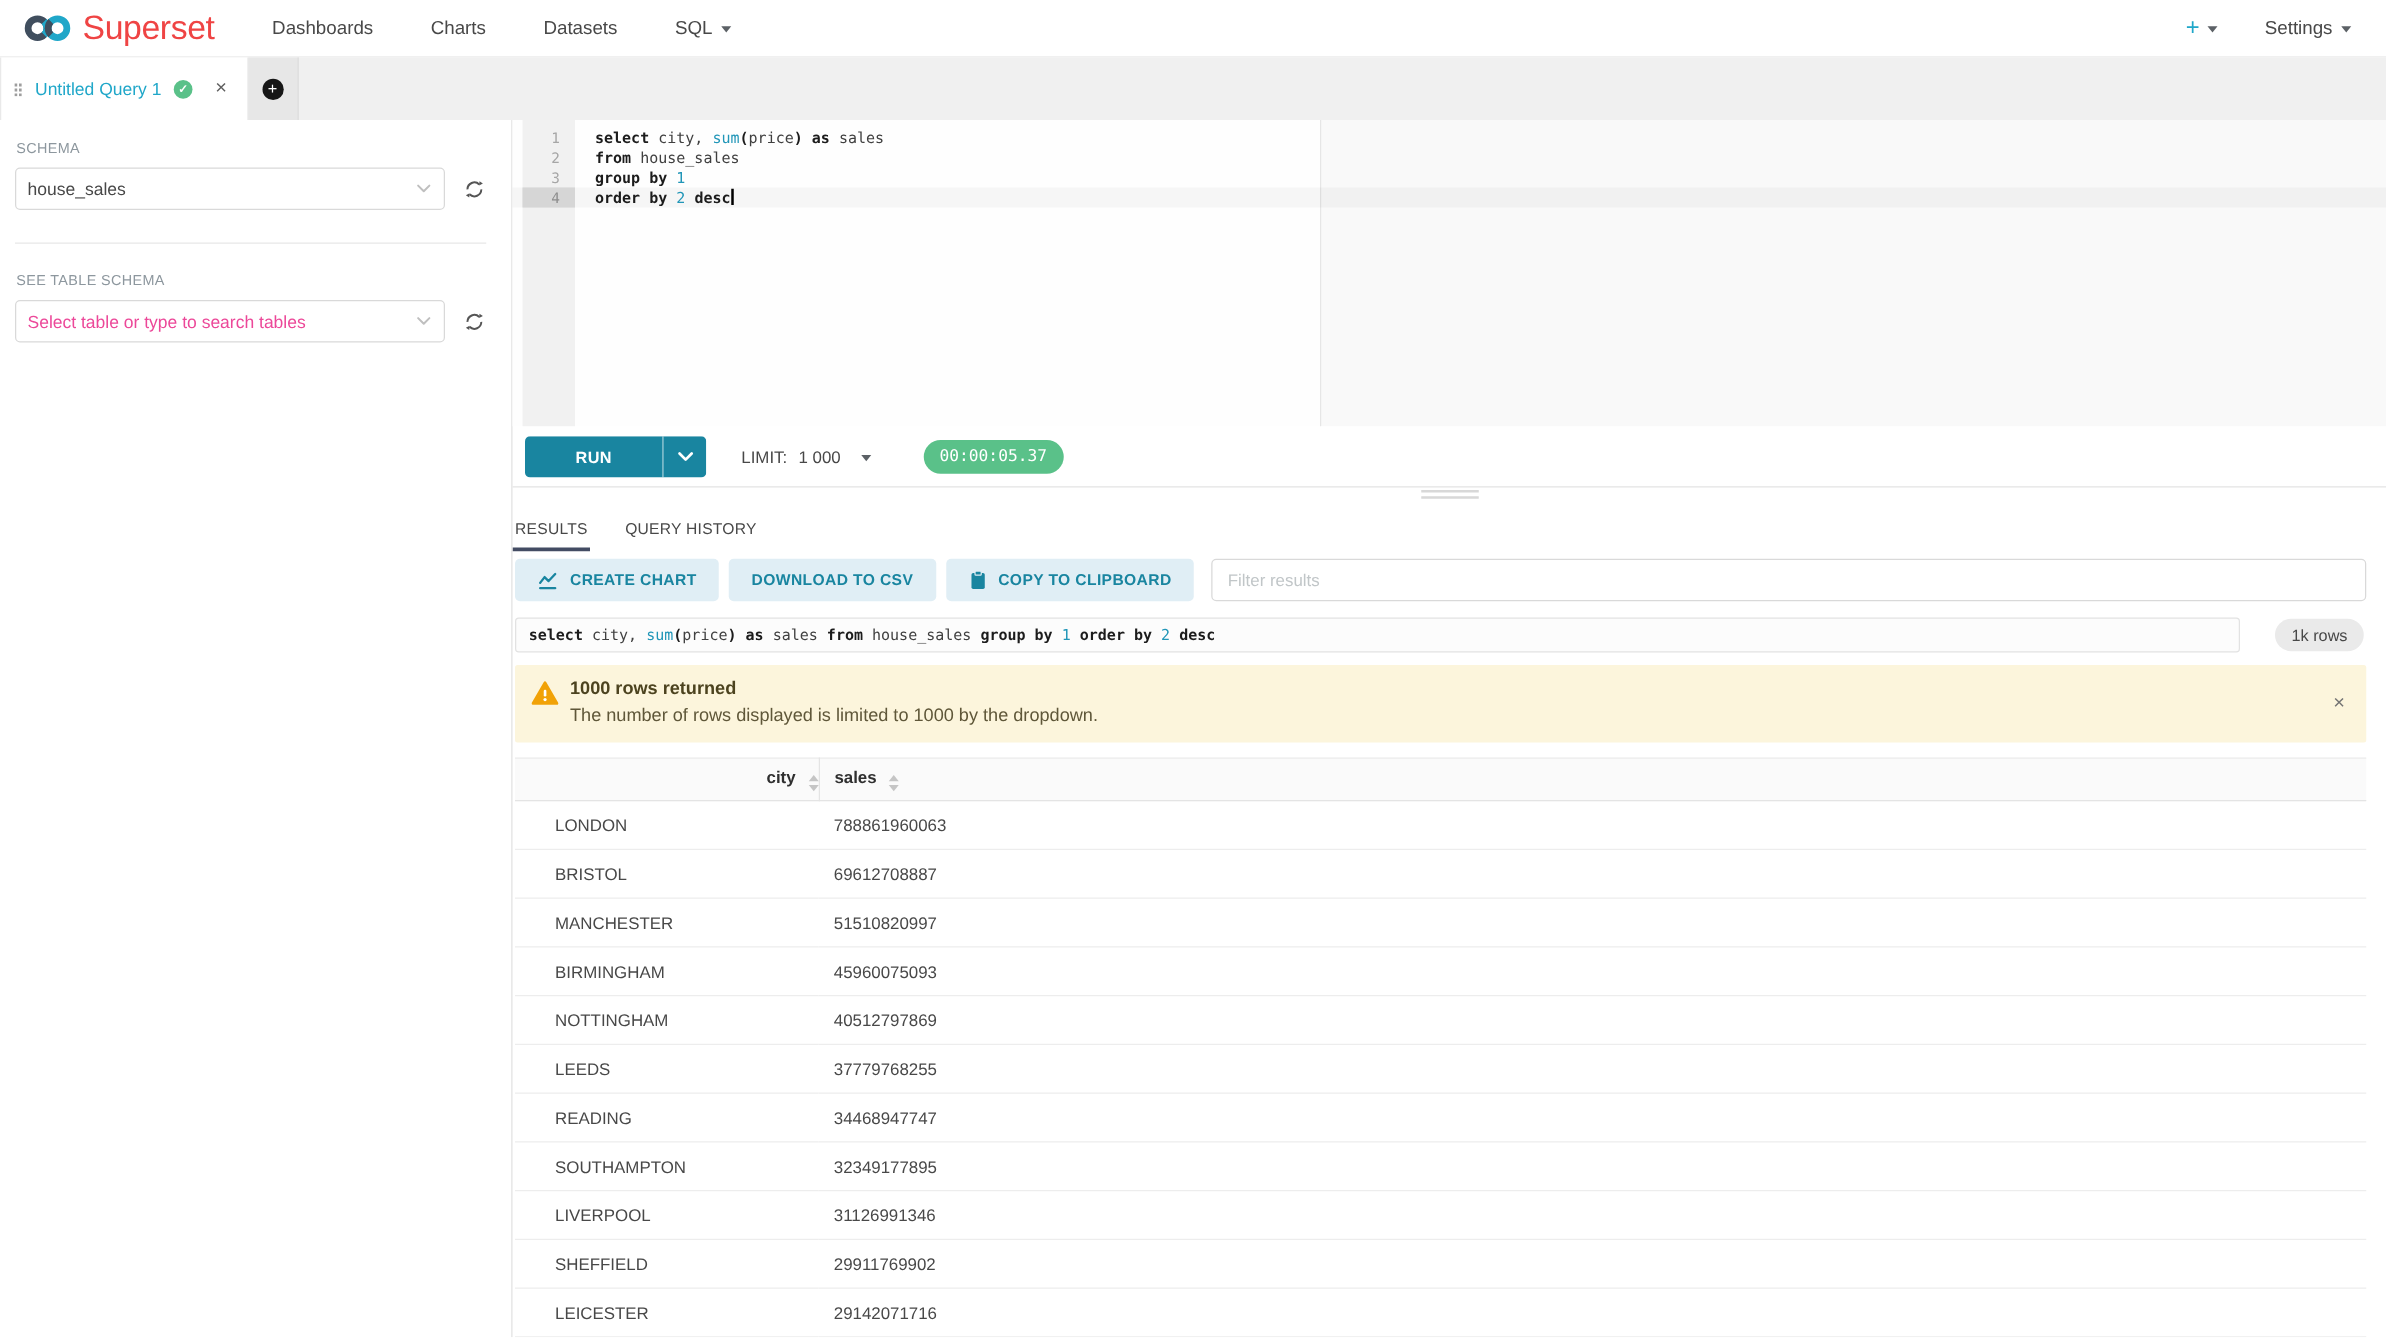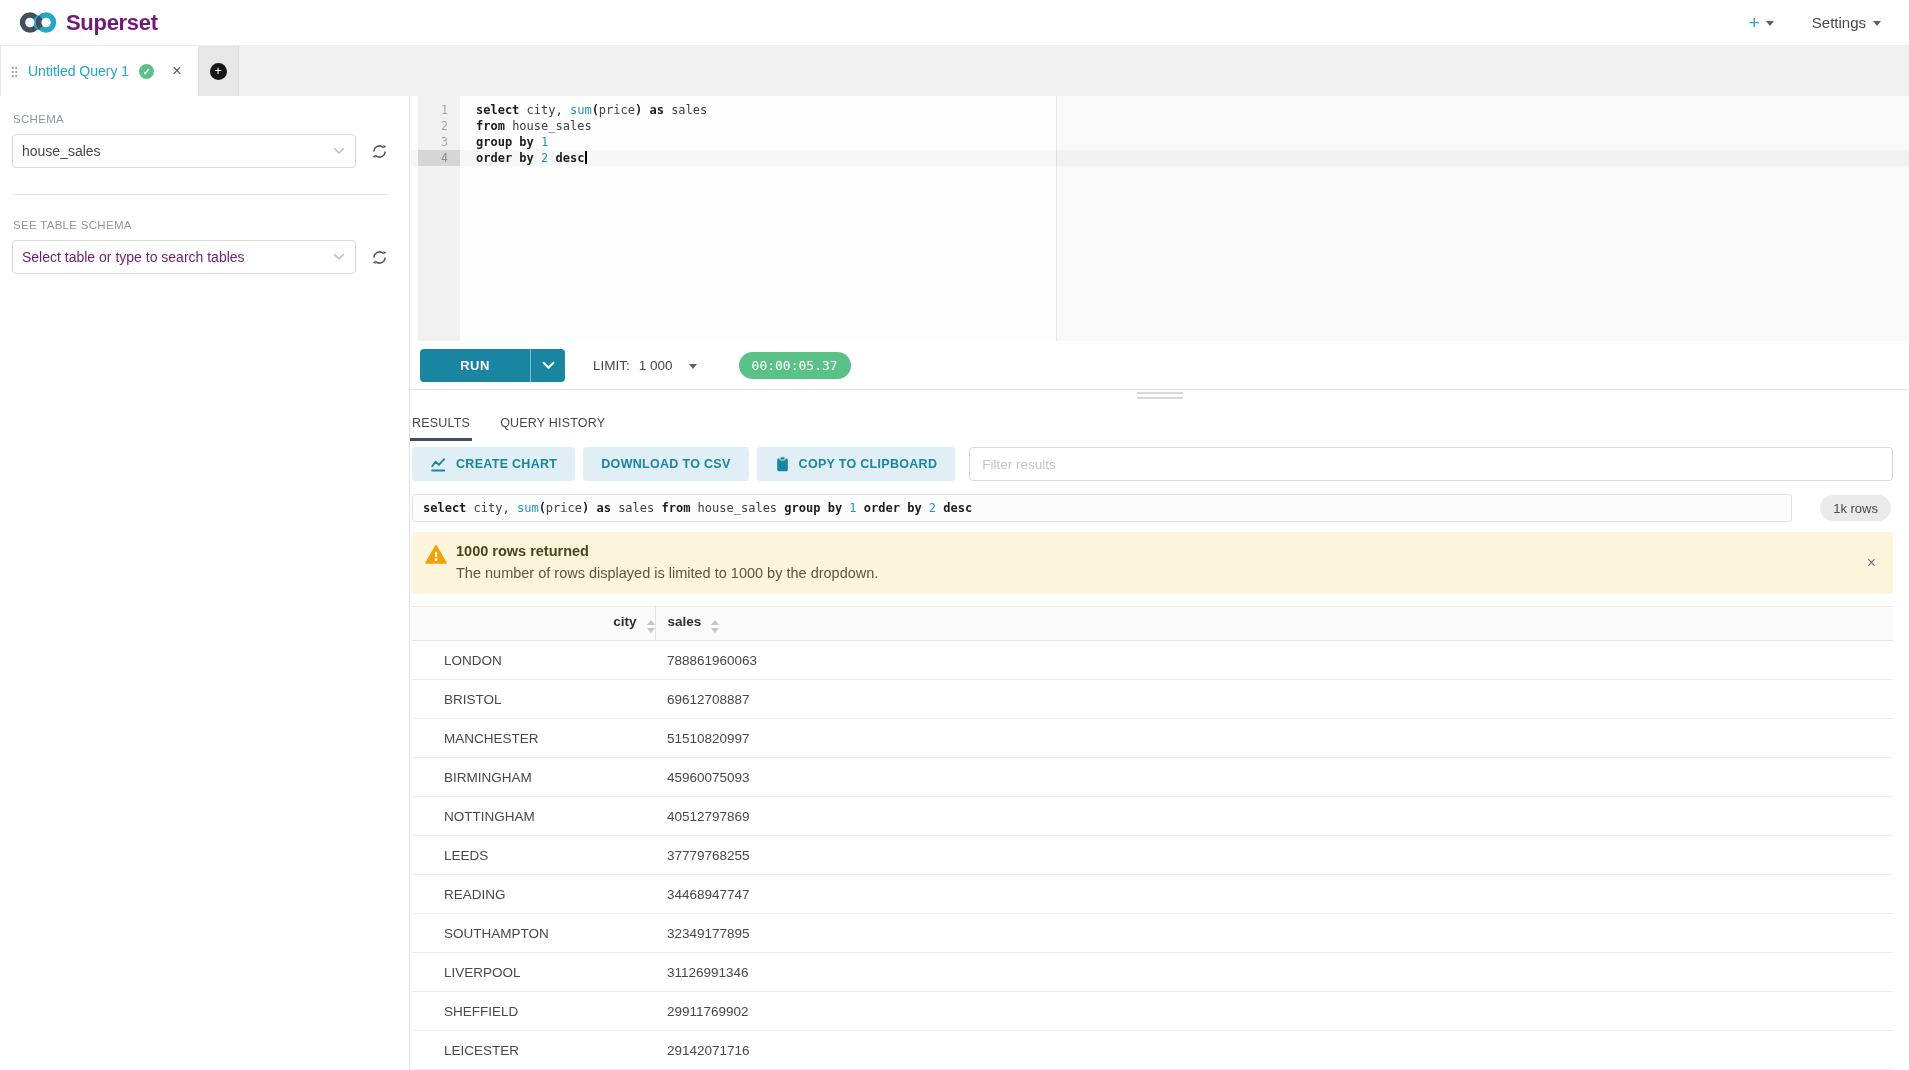--- a/index.html
+++ b/index.html
@@ -4,21 +4,21 @@
 <style>
   html,body{margin:0;padding:0;background:#fff;}
   .app{width:1909px;height:1070px;overflow:hidden;position:relative;
        font-family:"Liberation Sans",sans-serif;color:#484848;background:#fff;}
   *{box-sizing:border-box;}
 
   
   .navbar{height:46px;display:flex;align-items:center;padding:0 28px 0 18px;
           background:#fff;border-bottom:1px solid #ececec;}
   .brand{display:flex;align-items:center;gap:8px;margin-right:46px;cursor:pointer;}
-  .brand-text{font-size:22px;font-weight:bold;color:#701a75;letter-spacing:-0.3px;}
+  .brand-text{font-size:27px;font-weight:normal;color:#ef4444;letter-spacing:-0.3px;}
   .nav-items{display:flex;gap:46px;align-items:center;height:100%;}
   .nav-item{display:flex;align-items:center;gap:7px;font-size:15px;color:#484848;cursor:pointer;}
   .nav-right{margin-left:auto;display:flex;align-items:center;gap:38px;}
   .nav-plus{display:flex;align-items:center;gap:6px;cursor:pointer;}
   .plus-glyph{color:var(--accent);font-size:19px;line-height:1;}
   .nav-settings{display:flex;align-items:center;gap:7px;font-size:15px;cursor:pointer;}
   .caret{width:0;height:0;border-left:4px solid transparent;border-right:4px solid transparent;
          border-top:5px solid #5c6166;margin-top:2px;}
 
   
@@ -42,21 +42,21 @@
   .sidebar{width:410px;flex:0 0 410px;border-right:1px solid #e2e2e2;padding:17px 20px 0 12px;}
   .field-label{font-size:11.5px;color:#8d979e;letter-spacing:0.3px;margin:0 0 9px 1px;}
   .fgroup{margin-bottom:26px;}
   .select-row{display:flex;align-items:center;gap:13px;}
   .select{flex:1;height:34px;border:1px solid #d9d9d9;border-radius:4px;background:#fff;
           display:flex;align-items:center;padding:0 30px 0 9px;position:relative;
           font-size:14px;color:#484848;cursor:pointer;}
   .select .chev{position:absolute;right:10px;top:50%;transform:translateY(-50%);display:flex;}
   .engine-badge{background:#f0f0f0;border-radius:11px;padding:3px 11px;font-size:13px;
                 color:#484848;margin-right:10px;}
-  .select.is-placeholder .select-value{color:#701a75;}
+  .select.is-placeholder .select-value{color:#ec4899;}
   .refresh-btn{width:20px;height:20px;border:none;background:none;padding:0;cursor:pointer;
                display:flex;align-items:center;justify-content:center;flex:0 0 auto;}
   .sidebar-divider{border:none;border-top:1px solid #e8e8e8;margin:2px 0 24px 0;}
 
   
   .main{flex:1;display:flex;flex-direction:column;min-width:0;}
   .editor{height:245px;position:relative;background:#fefefe;
           font-family:"DejaVu Sans Mono",monospace;font-size:12px;line-height:16px;
           padding-top:6px;cursor:text;}
   .gutter-bg{position:absolute;left:8px;top:0;bottom:0;width:42px;background:#f1f1f1;}
@@ -155,20 +155,35 @@
   <header class="navbar">
     <div class="brand">
       <svg width="40" height="27" viewBox="0 0 40 26">
         <circle cx="12" cy="13" r="7.5" fill="none" stroke="#404e5e" stroke-width="5.4" pathLength="100"></circle>
         <circle cx="12" cy="13" r="7.5" fill="none" stroke="#20a7c9" stroke-width="5.4" pathLength="100" stroke-dasharray="12.5 75 12.5"></circle>
         <circle cx="28" cy="13" r="7.5" fill="none" stroke="#20a7c9" stroke-width="5.4" pathLength="100"></circle>
         <circle cx="28" cy="13" r="7.5" fill="none" stroke="#404e5e" stroke-width="5.4" pathLength="100" stroke-dasharray="0 37.5 25 37.5"></circle>
       </svg>
       <span class="brand-text">Superset</span>
     </div>
+    <nav class="nav-items" id="nav-items">
+        <div class="nav-item">
+          <span>Dashboards</span>
+        </div>
+        <div class="nav-item">
+          <span>Charts</span>
+        </div>
+        <div class="nav-item">
+          <span>Datasets</span>
+        </div>
+        <div class="nav-item">
+          <span>SQL</span>
+          <span class="caret"></span>
+        </div>
+      </nav>
     <div class="nav-right">
       <div class="nav-plus">
         <span class="plus-glyph">+</span>
         <span class="caret"></span>
       </div>
       <div class="nav-settings">
         <span>Settings</span>
         <span class="caret"></span>
       </div>
     </div>

